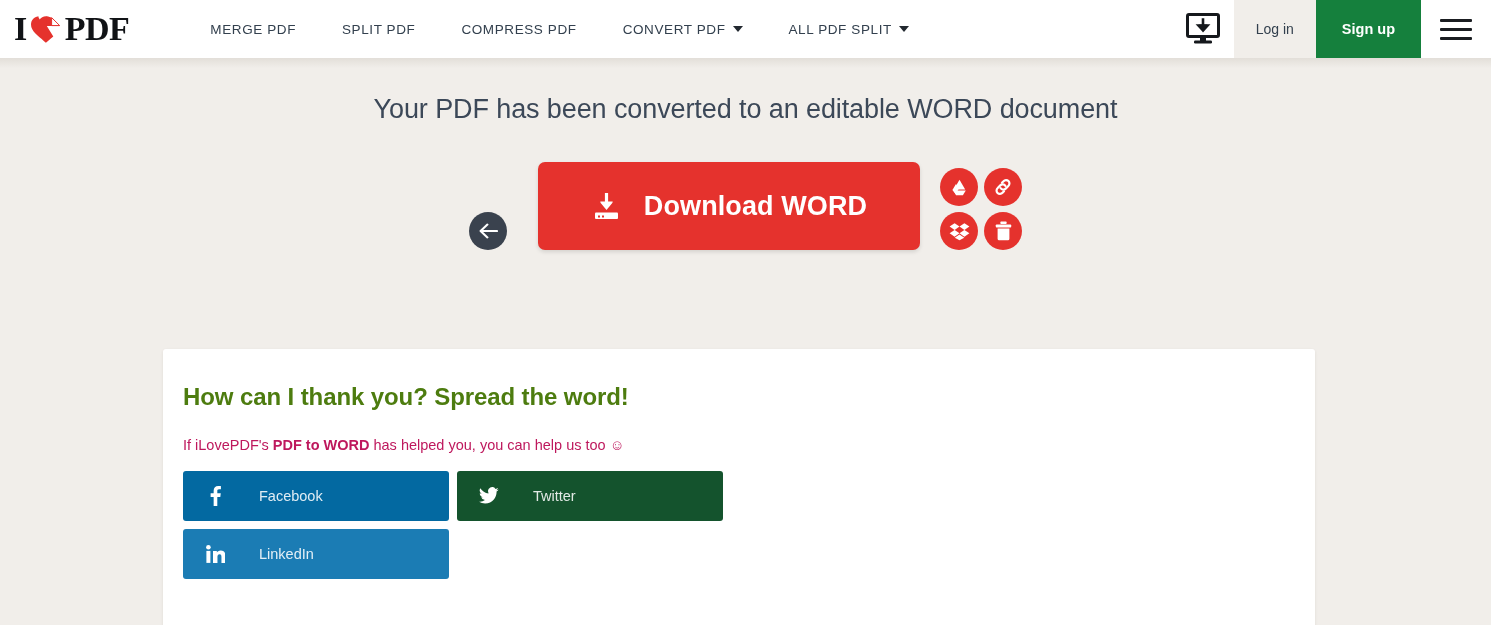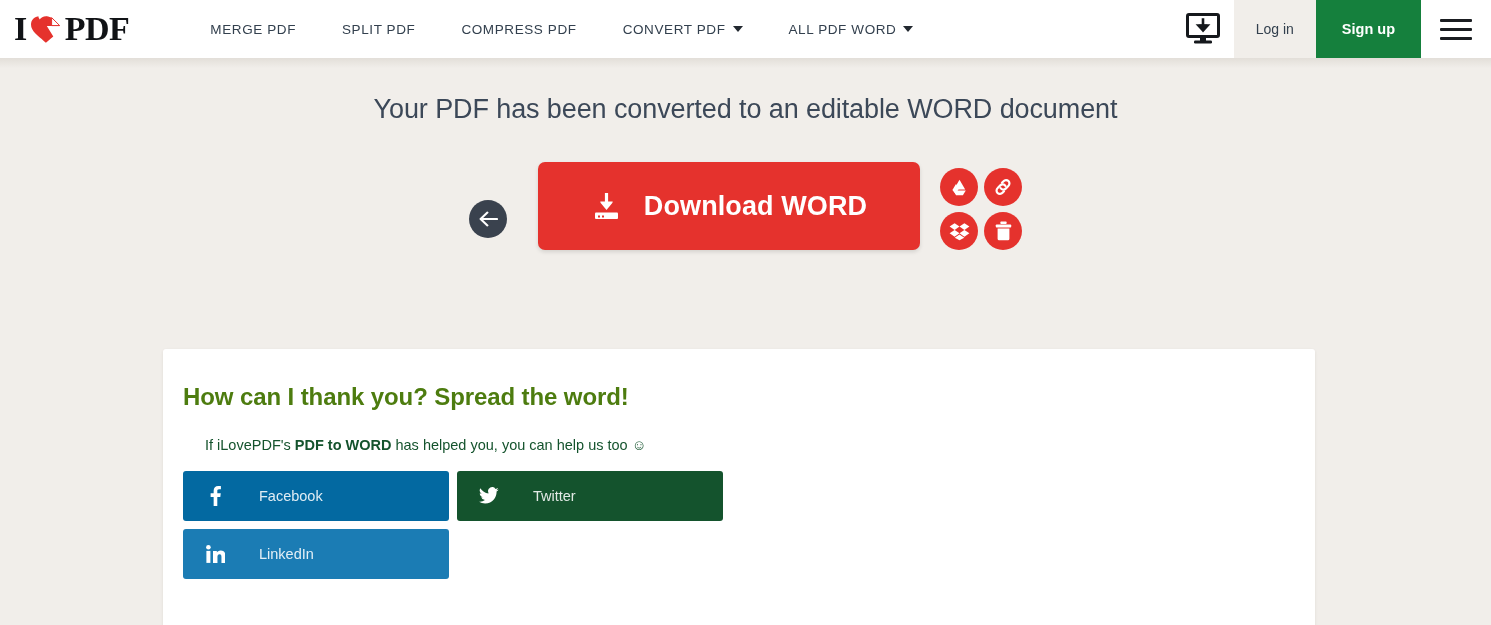--- a/index.html
+++ b/index.html
@@ -158,21 +158,21 @@
     font-size: 27px;
     font-weight: 400;
     color: #3c4858;
     line-height: 1.3;
     letter-spacing: -0.1px;
   }
 
   .action-row {
     margin-top: 35px;
     display: flex;
-    align-items: center;
+    align-items: flex-end;
     justify-content: center;
   }
 
   .back-btn {
     width: 38px;
     height: 38px;
     border-radius: 50%;
     background: #3a424e;
     display: flex;
     align-items: center;
@@ -238,22 +238,21 @@
   }
   .card-title {
     font-size: 24px;
     font-weight: bold;
     color: #4d7c0f;
     letter-spacing: -0.1px;
   }
   .card-sub {
     margin-top: 26px;
     font-size: 14.5px;
-    color: #14532d;
-    margin-left: 22px;
+    color: #be185d;
   }
   .card-sub b { font-weight: bold; }
 
   .share-grid {
     margin-top: 18px;
     display: grid;
     grid-template-columns: 266px 266px;
     grid-auto-rows: 50px;
     gap: 8px;
   }
@@ -309,21 +308,21 @@
       <span>SPLIT PDF</span>
     </a>
     <a class="nav-item" href="#">
       <span>COMPRESS PDF</span>
     </a>
     <a class="nav-item" href="#">
       <span>CONVERT PDF</span>
       <i class="caret"></i>
     </a>
     <a class="nav-item" href="#">
-      <span>ALL PDF WORD</span>
+      <span>ALL PDF SPLIT</span>
       <i class="caret"></i>
     </a>
   </nav>
 
   <div class="header-right">
     <div class="desktop-btn">
       <span>
         <svg width="34" height="32" viewBox="0 0 34 32" aria-hidden="true">
           <rect x="1.5" y="1.5" width="31" height="22" rx="1.5" fill="none" stroke="#15181c" stroke-width="3"></rect>
           <path d="M17 6.5v9.5M17 17.5l-4.5-5h9z" fill="none" stroke="#15181c" stroke-width="2.6" stroke-linecap="square"></path>

